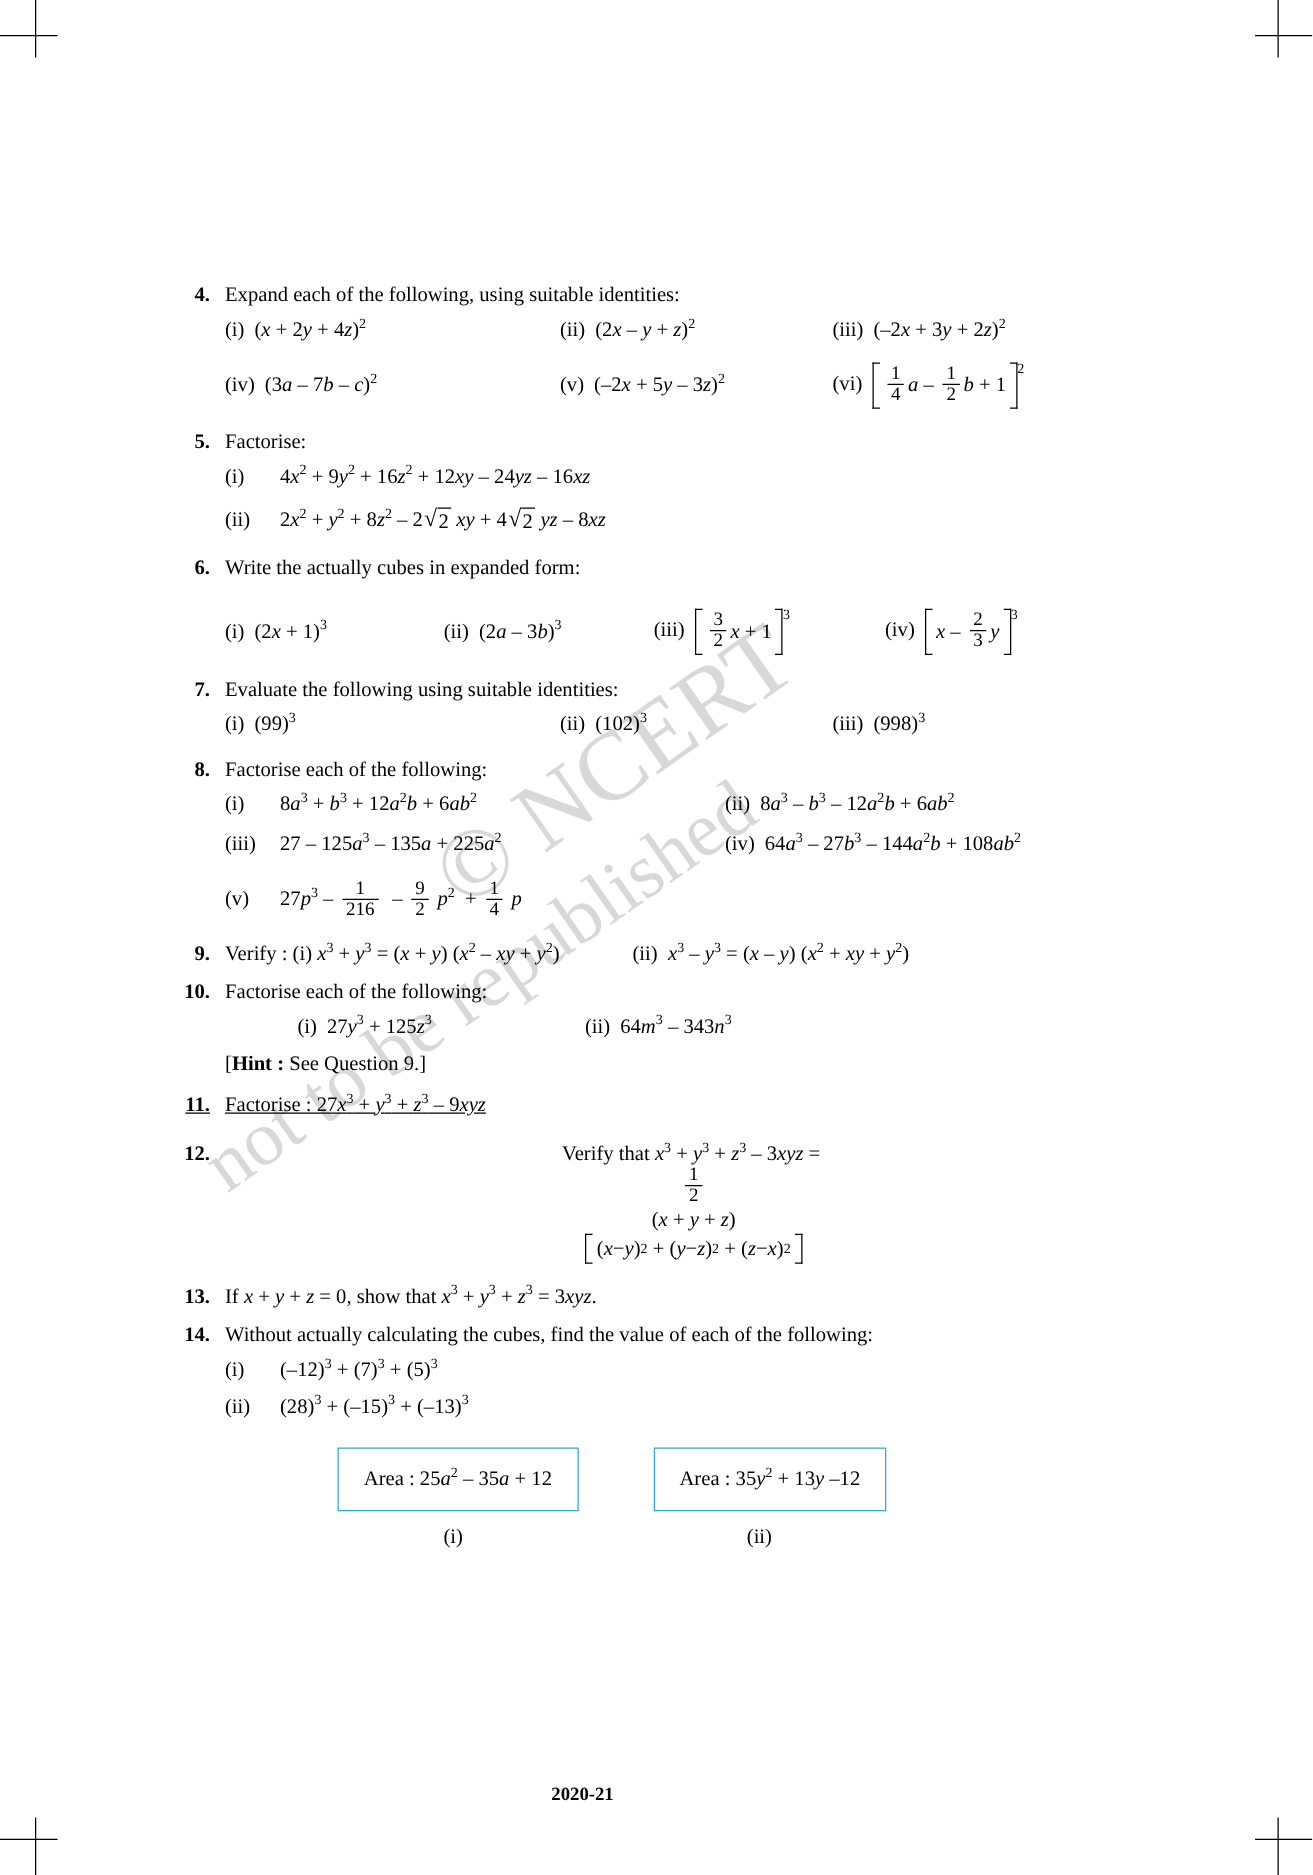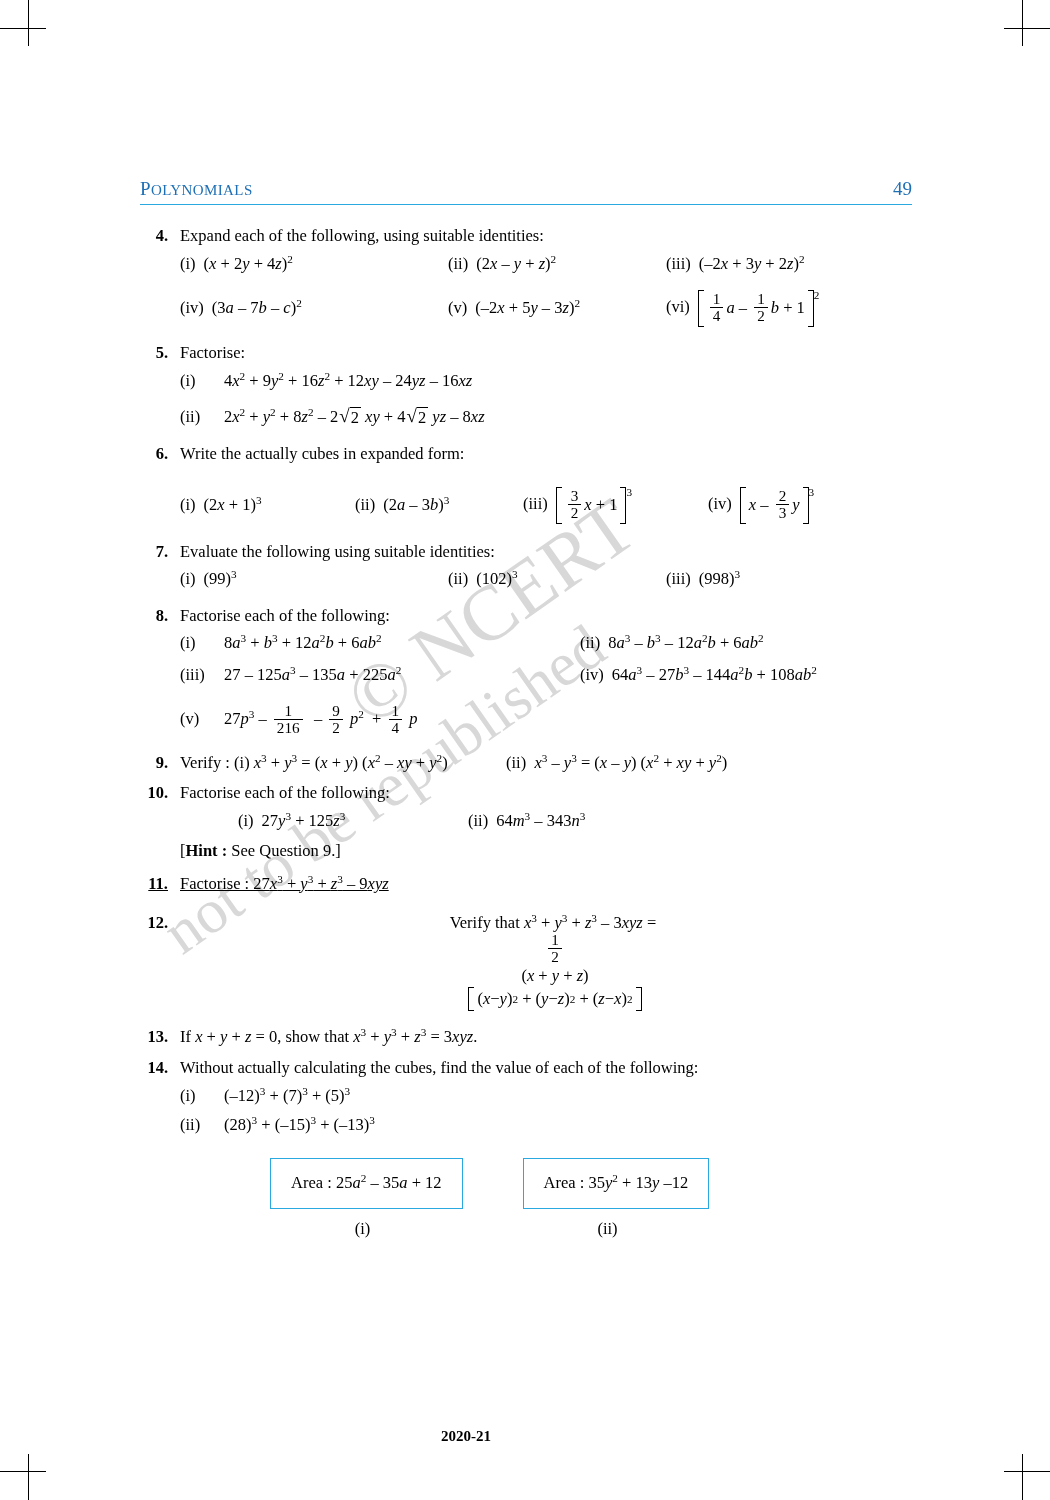--- a/index.html
+++ b/index.html
@@ -227,26 +227,20 @@
   <div class="crop v" style="left:28px; top:1454px;"></div>
   <div class="crop h" style="left:0; top:1471px;"></div>
   <div class="crop v" style="left:1022px; top:1454px;"></div>
   <div class="crop h" style="left:1004px; top:1471px;"></div>
 
   <div class="watermark">
     <div class="wm-text wm1">© NCERT</div>
     <div class="wm-text wm2">not to be republished</div>
   </div>
 
-  <div class="header">
-    <div class="header-left">
-      <span class="cap">P</span><span>OLYNOMIALS</span>
-    </div>
-    <div class="header-right">49</div>
-  </div>
 
   <div class="content">
 
     <div class="q" style="margin-top:0;">
       <div class="q-num">4.</div>
       <div class="q-body">
         <div class="q-text">Expand each of the following, using suitable identities:</div>
         <div class="subrow">
           <div class="sub" style="width:268px;">
             <span class="sub-label">(i)</span>

